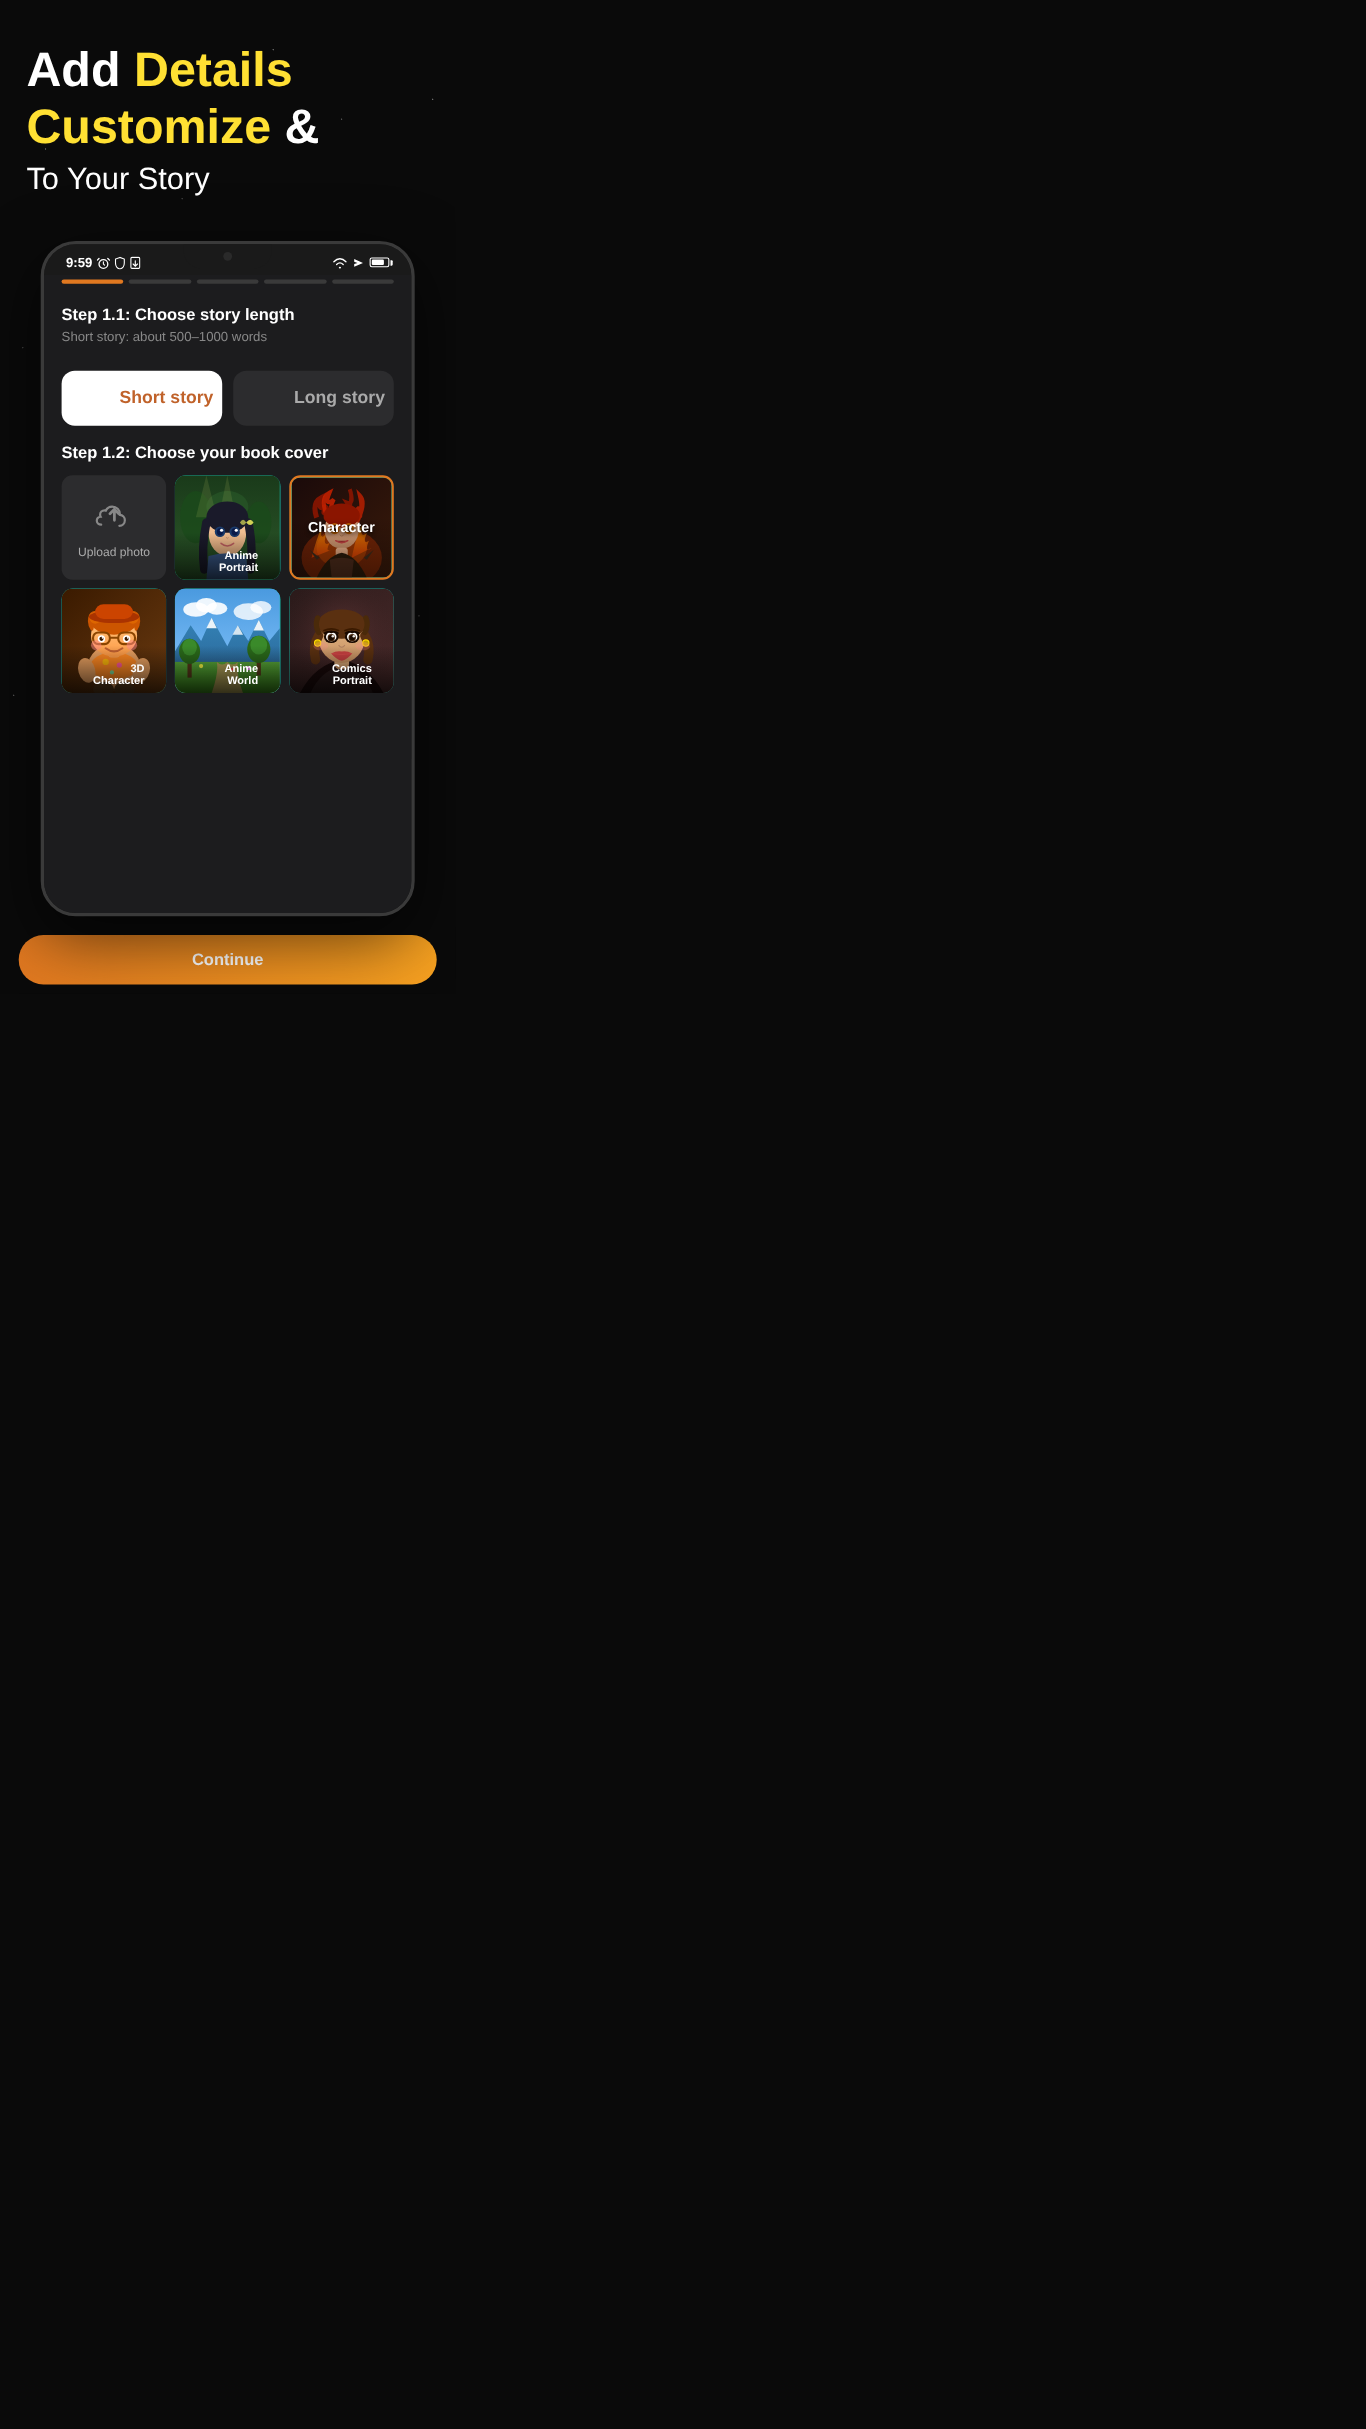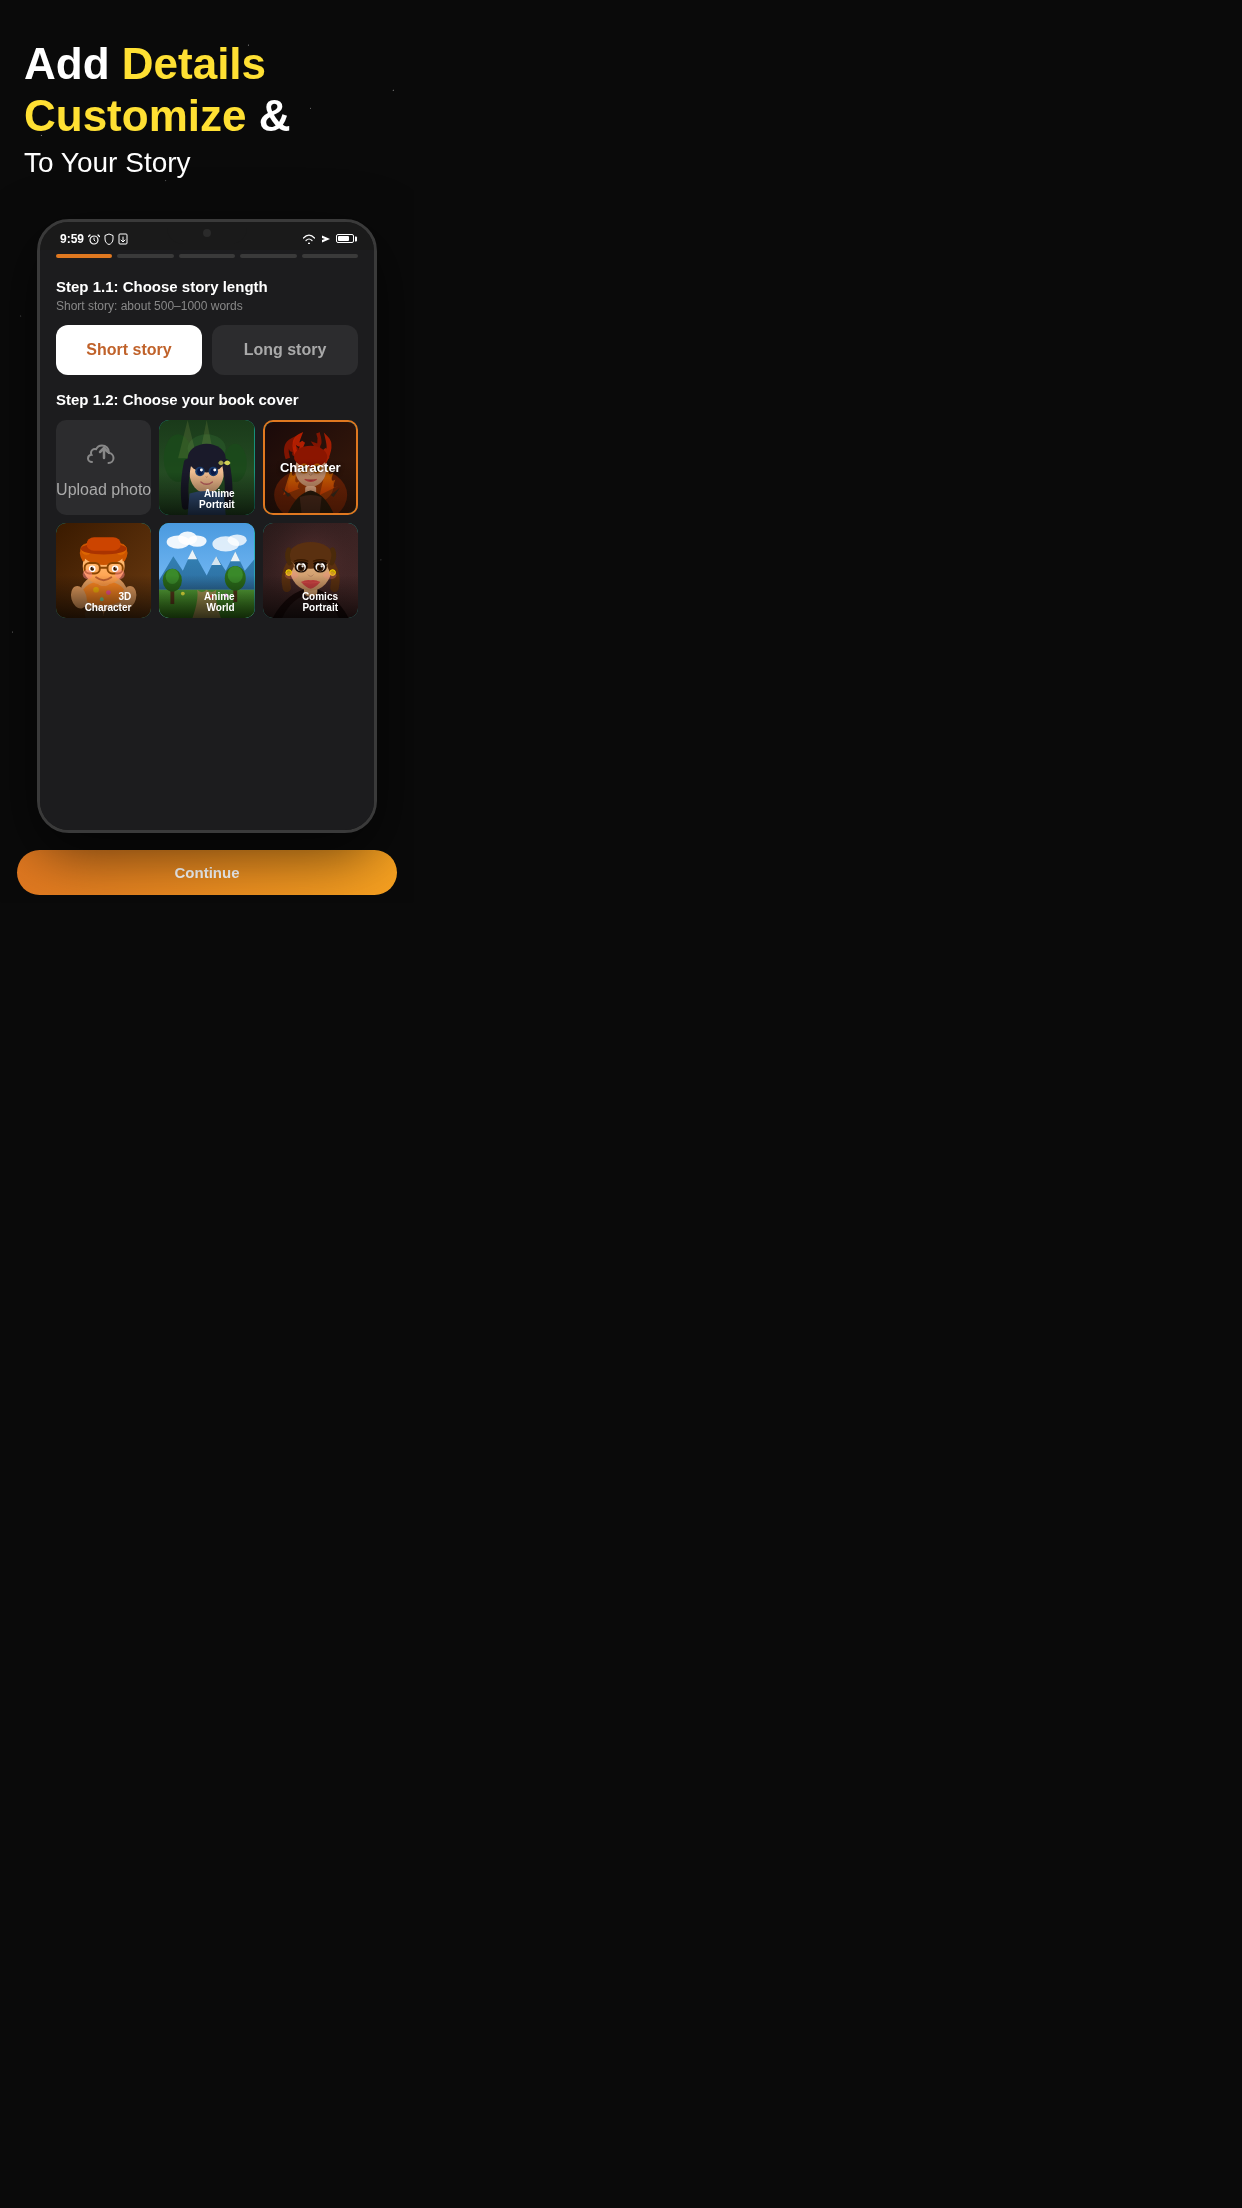--- a/index.html
+++ b/index.html
@@ -230,26 +230,27 @@
     .story-length-row {
       display: flex;
       gap: 10px;
       padding: 0 16px 16px;
     }
 
     .story-btn {
       flex: 1;
       padding: 16px 8px;
       border-radius: 12px;
-      text-align: center;
+      text-align: right;
       font-size: 16px;
       font-weight: 700;
       cursor: pointer;
       border: none;
       outline: none;
+      margin-top: 12px;
     }
 
     .story-btn-active {
       background: #ffffff;
       color: #C0622A;
     }
 
     .story-btn-inactive {
       background: #2c2c2e;
       color: #aaaaaa;
@@ -331,21 +332,21 @@
     .upload-icon {
       width: 40px;
       height: 40px;
       display: flex;
       align-items: center;
       justify-content: center;
     }
 
     .upload-label {
       color: #aaaaaa;
-      font-size: 16px;
+      font-size: 11px;
       font-weight: 500;
       text-align: center;
     }
 
     
     .bottom-spacer {
       height: 60px;
       background: #1c1c1e;
     }
 

